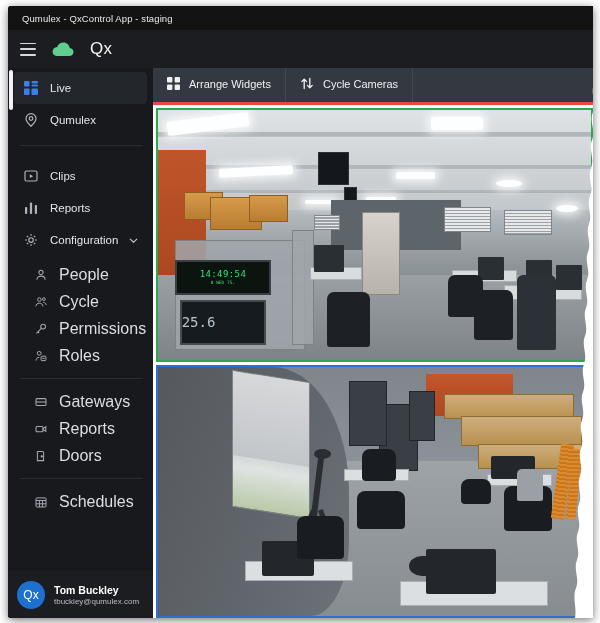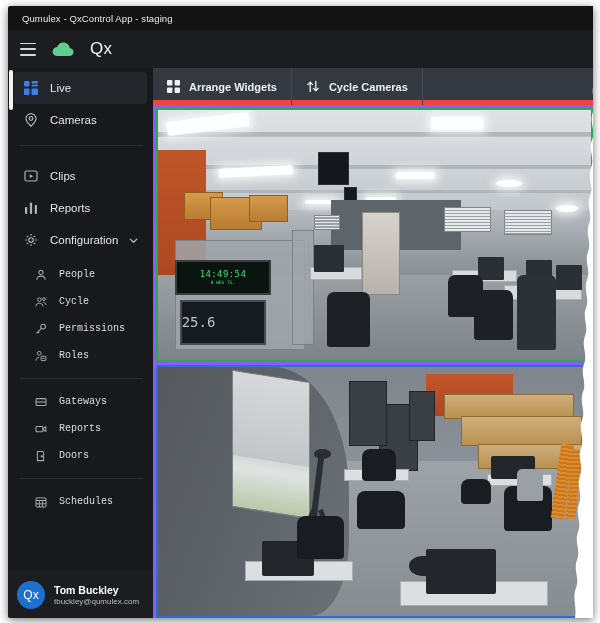--- a/index.html
+++ b/index.html
@@ -120,23 +120,22 @@
   }
   .nav-sub .ico {
     width: 14px; height: 14px;
     display: flex; align-items: center; justify-content: center;
     flex: 0 0 14px;
     color: #a4a9b1;
   }
   .nav-sub .lbl {
     margin-left: 11px;
     color: #dcdee2;
-    font-size: 10px;
+    font-size: 16px;
     white-space: nowrap;
-    font-family: Liberation Mono, monospace;
   }
   .chevron { margin-left: auto; margin-right: 8px; color: #b8bcc3; display:flex; }
   .divider { height: 1px; background: #2a2d33; margin: 9px 10px 9px 12px; }
   .spacer-sm { height: 5px; }
 
   
   #user-footer {
     height: 47px;
     background: #1b1d21;
     display: flex; align-items: center;
@@ -157,43 +156,42 @@
   .user-meta { display: flex; flex-direction: column; gap: 1px; overflow: hidden; }
   .user-name { color: #ffffff; font-size: 10.5px; font-weight: bold; white-space: nowrap; }
   .user-email { color: #b9bdc4; font-size: 8px; white-space: nowrap; }
 
   
   #main { flex: 1 1 auto; display: flex; flex-direction: column; background: #2e3238; min-width: 0; }
 
   #toolbar {
     height: 37px;
     background: #343840;
-    display: flex; align-items: flex-start;
+    display: flex; align-items: flex-end;
     flex: 0 0 37px;
-    border-bottom: 5px solid #ef4444;
-    font-weight: bold;
+    border-bottom: 3px solid #ef4444;
   }
   .tool-btn {
     height: 37px;
     display: flex; align-items: center;
     padding: 0 14px;
     gap: 9px;
     cursor: pointer;
     color: #eef0f2;
     font-size: 11px;
     border-right: 1px solid #43474f;
     white-space: nowrap;
   }
   .tool-btn .ico { display: flex; align-items: center; color: #eef0f2; }
 
   
   #camera-grid {
     flex: 1 1 auto;
     display: flex; flex-direction: column;
-    background: #8b5cf6;
+    background: #ffffff;
     padding: 3px 0 0 3px;
     gap: 3px;
     min-height: 0;
   }
   .cam-widget {
     flex: 1 1 50%;
     position: relative;
     overflow: hidden;
     min-height: 0;
     cursor: pointer;
@@ -350,21 +348,21 @@
         </div>
 
 
         <div class="nav-item">
           <span class="ico">
             <svg width="14" height="14" viewBox="0 0 14 14" fill="none" stroke="currentColor" stroke-width="1.2">
               <path d="M7 13.2S12 8.8 12 5.6A5 5 0 0 0 2 5.6c0 3.2 5 7.6 5 7.6z"></path>
                 <circle cx="7" cy="5.5" r="1.8"></circle>
             </svg>
           </span>
-          <span class="lbl">Cameras</span>
+          <span class="lbl">Qumulex</span>
         </div>
 
         <div class="divider"></div>
         <div class="spacer-sm"></div>
 
         <div class="nav-item">
           <span class="ico">
             <svg width="14" height="14" viewBox="0 0 14 14" fill="none" stroke="currentColor" stroke-width="1.2">
               <rect x="1" y="2" width="12" height="10" rx="1.5"></rect>
                 <path d="M5.8 5.3l3.4 1.9-3.4 1.9z" fill="currentColor" stroke="none"></path>

